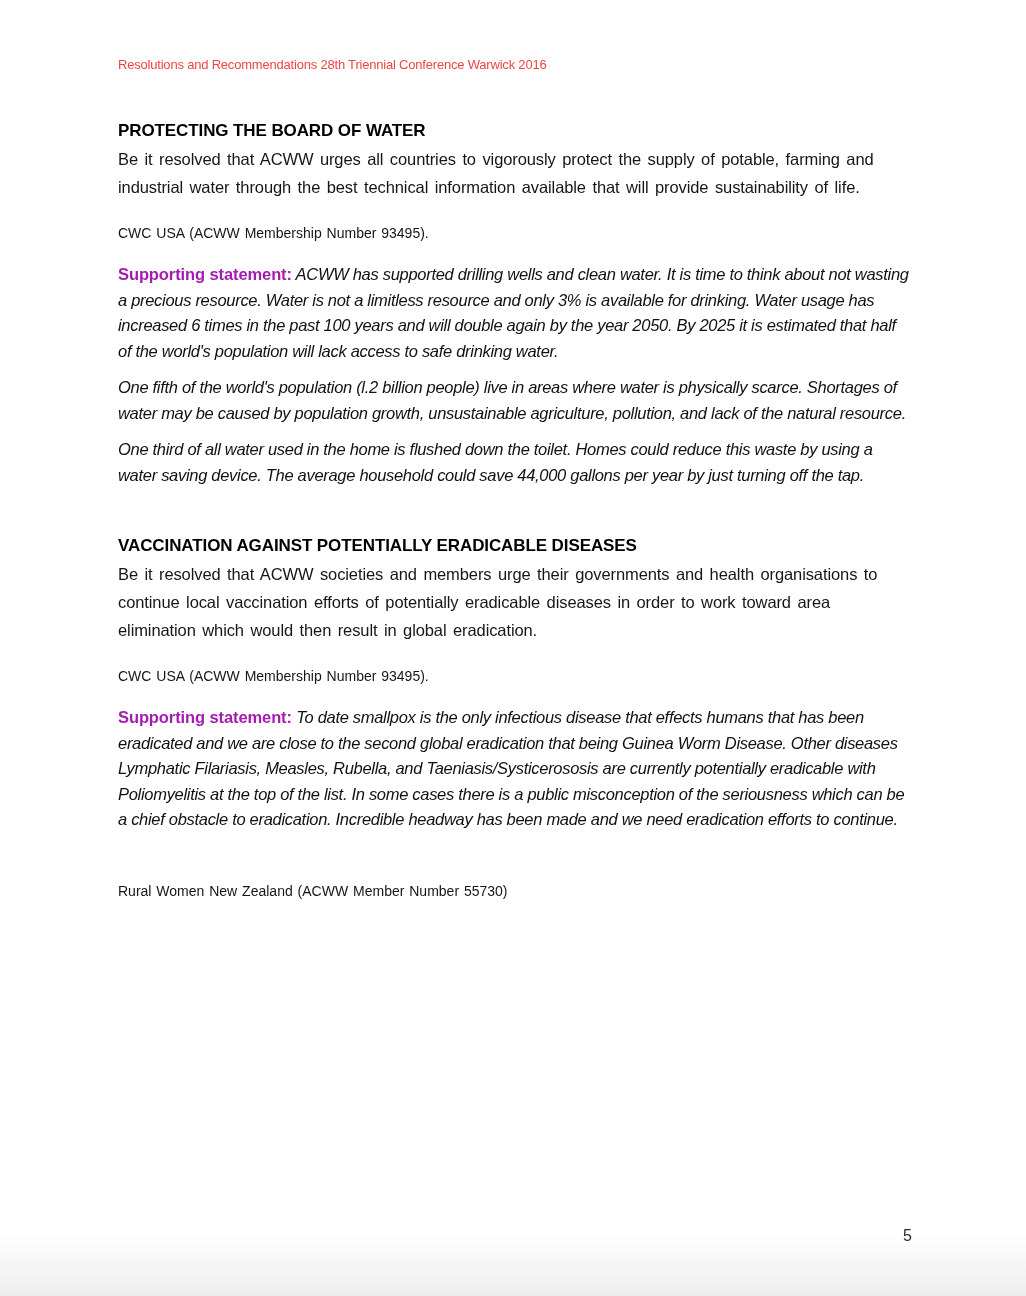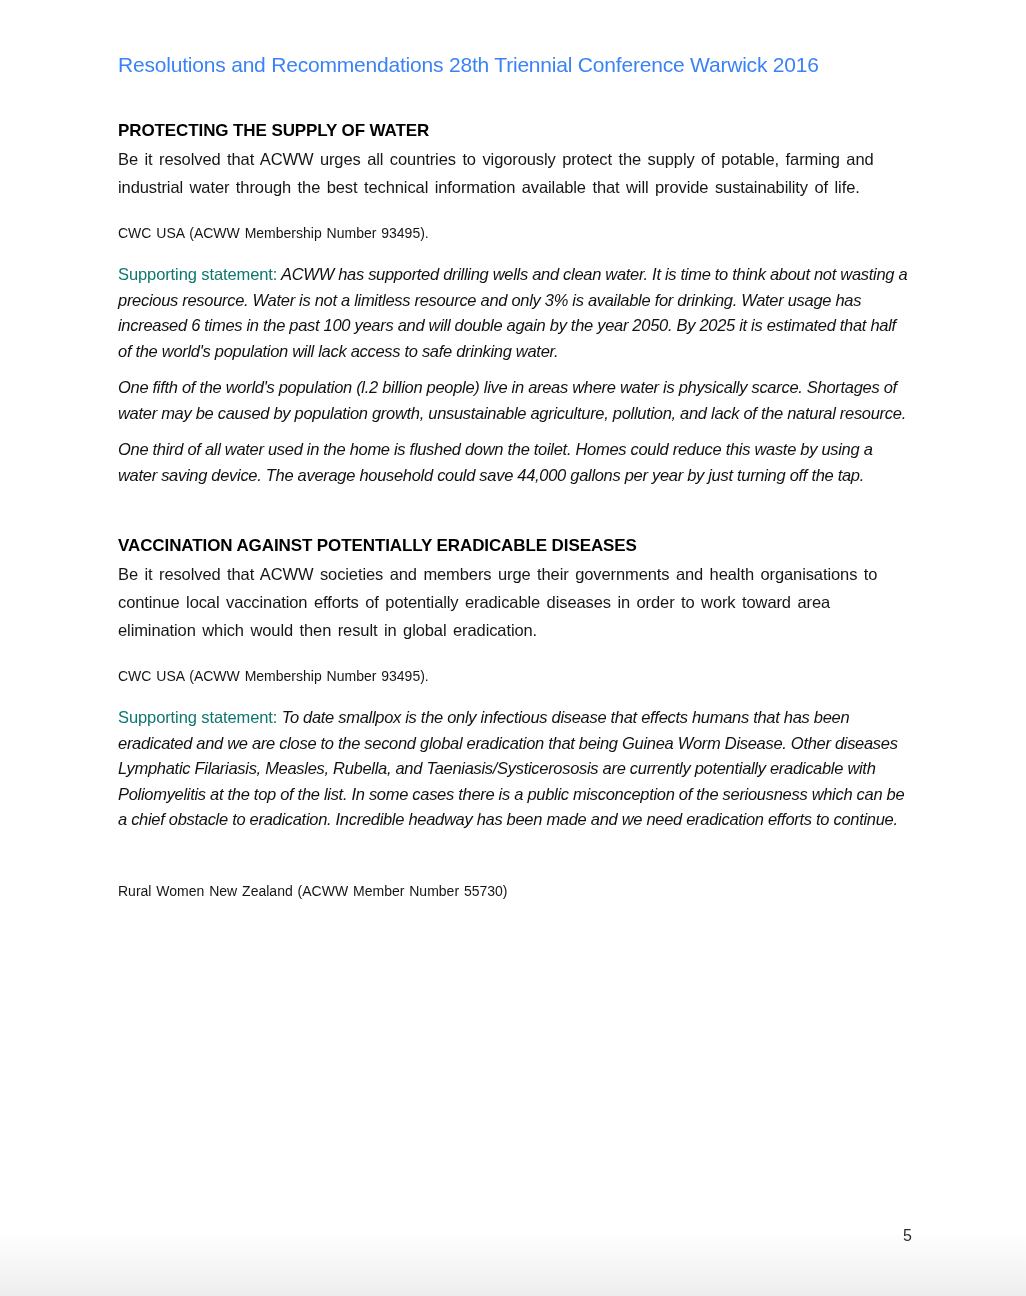--- a/index.html
+++ b/index.html
@@ -18,24 +18,24 @@
   }
   .content {
     position: absolute;
     left: 118px;
     top: 0;
     width: 794px;
   }
   .doc-header {
     padding-top: 54px;
     margin: 0 0 41px 0;
-    font-size: 21px;
+    font-size: 13px;
     line-height: 22px;
     letter-spacing: -0.2px;
-    color: #3b82f6;
+    color: #ef4444;
   }
   .section { margin: 0; }
   .section + .section { margin-top: 44px; }
   .sec-title {
     margin: 0;
     font-size: 17px;
     font-weight: bold;
     line-height: 28px;
     letter-spacing: -0.1px;
     color: #000000;
@@ -57,23 +57,23 @@
     margin: 0 0 11px 0;
     font-style: italic;
     font-size: 16.5px;
     line-height: 25.5px;
     letter-spacing: -0.3px;
     color: #111111;
   }
   .supporting.lead { margin-top: 15px; }
   .sup-label {
     font-style: normal;
-    font-weight: normal;
+    font-weight: bold;
     letter-spacing: -0.1px;
-    color: #0f766e;
+    color: #a21caf;
   }
   .proposer.last { margin-top: 20px; }
   .page-number {
     position: absolute;
     top: 1227px;
     right: 114px;
     font-size: 16px;
     color: #2a2a2a;
   }
   .bottom-fade {
@@ -88,21 +88,21 @@
 </style>
 </head>
 <body>
 
 <div class="page">
   <div class="content">
 
     <div class="doc-header">Resolutions and Recommendations 28th Triennial Conference Warwick 2016</div>
 
     <section class="section">
-      <h2 class="sec-title">PROTECTING THE SUPPLY OF WATER</h2>
+      <h2 class="sec-title">PROTECTING THE BOARD OF WATER</h2>
       <p class="body-par">Be it resolved that ACWW urges all countries to vigorously protect the supply of potable, farming and industrial water through the best technical information available that will provide sustainability of life.</p>
       <p class="proposer">CWC USA (ACWW Membership Number 93495).</p>
       <p class="supporting lead">
         <strong class="sup-label">Supporting statement:</strong>
         <span>ACWW has supported drilling wells and clean water. It is time to think about not wasting a precious resource. Water is not a limitless resource and only 3% is available for drinking. Water usage has increased 6 times in the past 100 years and will double again by the year 2050. By 2025 it is estimated that half of the world's population will lack access to safe drinking water.</span>
       </p>
       <p class="supporting">One fifth of the world's population (l.2 billion people) live in areas where water is physically scarce. Shortages of water may be caused by population growth, unsustainable agriculture, pollution, and lack of the natural resource.</p>
       <p class="supporting">One third of all water used in the home is flushed down the toilet. Homes could reduce this waste by using a water saving device. The average household could save 44,000 gallons per year by just turning off the tap.</p>
     </section>
 

